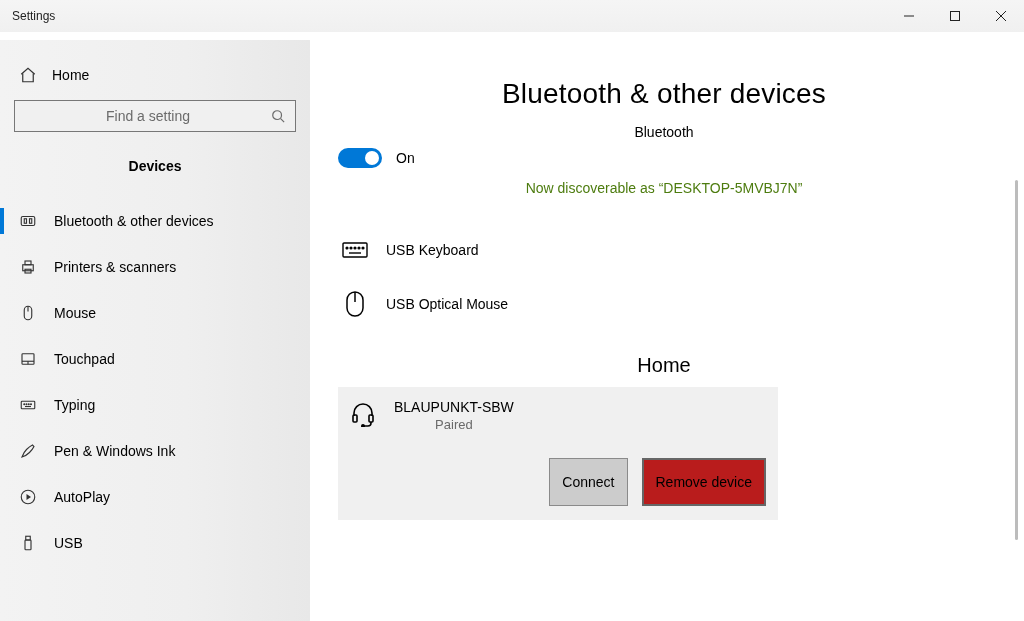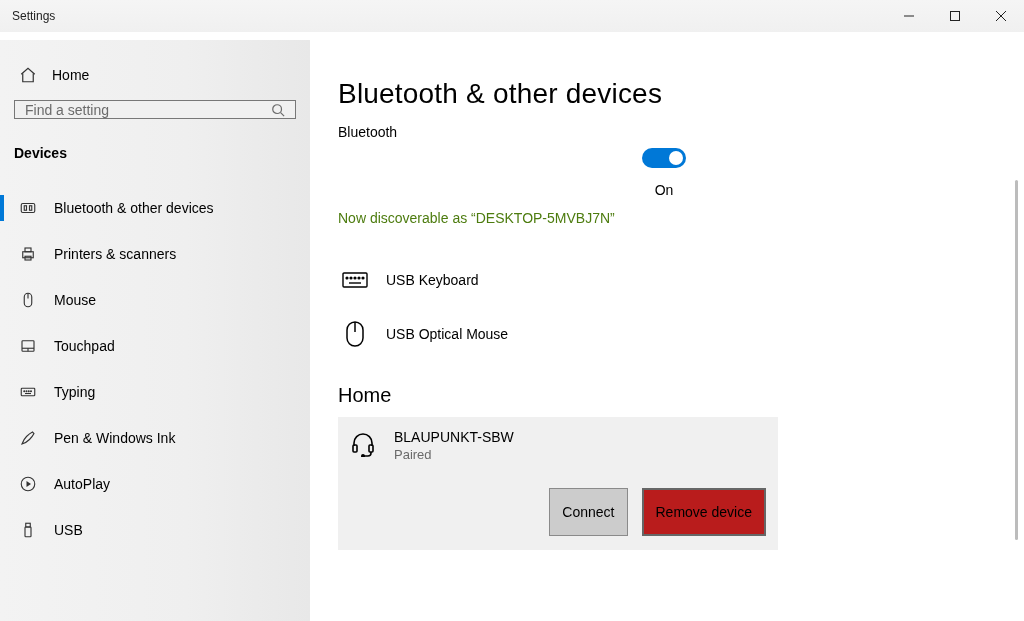--- a/index.html
+++ b/index.html
@@ -5,21 +5,21 @@
   * { box-sizing: border-box; }
   html, body {
     margin: 0; padding: 0;
     width: 1024px; height: 621px;
     font-family: "Segoe UI", -apple-system, sans-serif;
     font-size: 14px;
     color: #000;
     background: #fff;
     overflow: hidden;
   }
-  .window { width:1024px; height:621px; display:flex; flex-direction:column; }
+  .window { width:1024px; height:621px; display:flex; flex-direction:column;text-align:center; }
   .titlebar {
     height: 32px;
     display:flex; align-items:center;
     background: linear-gradient(to bottom, #f5f5f5, #f0f0f0);
     padding-left: 12px;
     font-size: 12px;
     color: #222;
   }
   .titlebar .spacer { flex:1; }
   .winbtn {
@@ -37,21 +37,21 @@
   .home-row {
     display:flex; align-items:center;
     gap: 14px;
     padding: 8px 14px 16px 18px;
     font-size: 14px;
     cursor:pointer;
   }
   .home-row .iconwrap { width:20px; display:flex; justify-content:center; }
   .searchbox {
     margin: 0 14px 20px 14px;
-    height: 19px;
+    height: 32px;
     border: 1px solid #777;
     background: #f0f0f0;
     display:flex; align-items:center;
     padding: 0 10px;
     color:#6b6b6b;
     font-size: 14px;
   }
   .searchbox .placeholder { flex:1; color:#6b6b6b; }
   .searchbox .searchicon { width:14px; height:14px; }
   .section-title {
@@ -89,21 +89,20 @@
     margin: 0 0 14px 0;
     letter-spacing: 0.2px;
   }
   .subhdr {
     font-size: 14px;
     margin-bottom: 8px;
   }
   .toggle-row {
     display:flex; align-items:center; gap: 14px;
     margin-bottom: 12px;
-    flex-direction: column;
   }
   .toggle {
     width: 44px; height: 20px;
     border-radius: 10px;
     background:#0078d7;
     position:relative;
     cursor:pointer;
   }
   .toggle::after {
     content:"";

